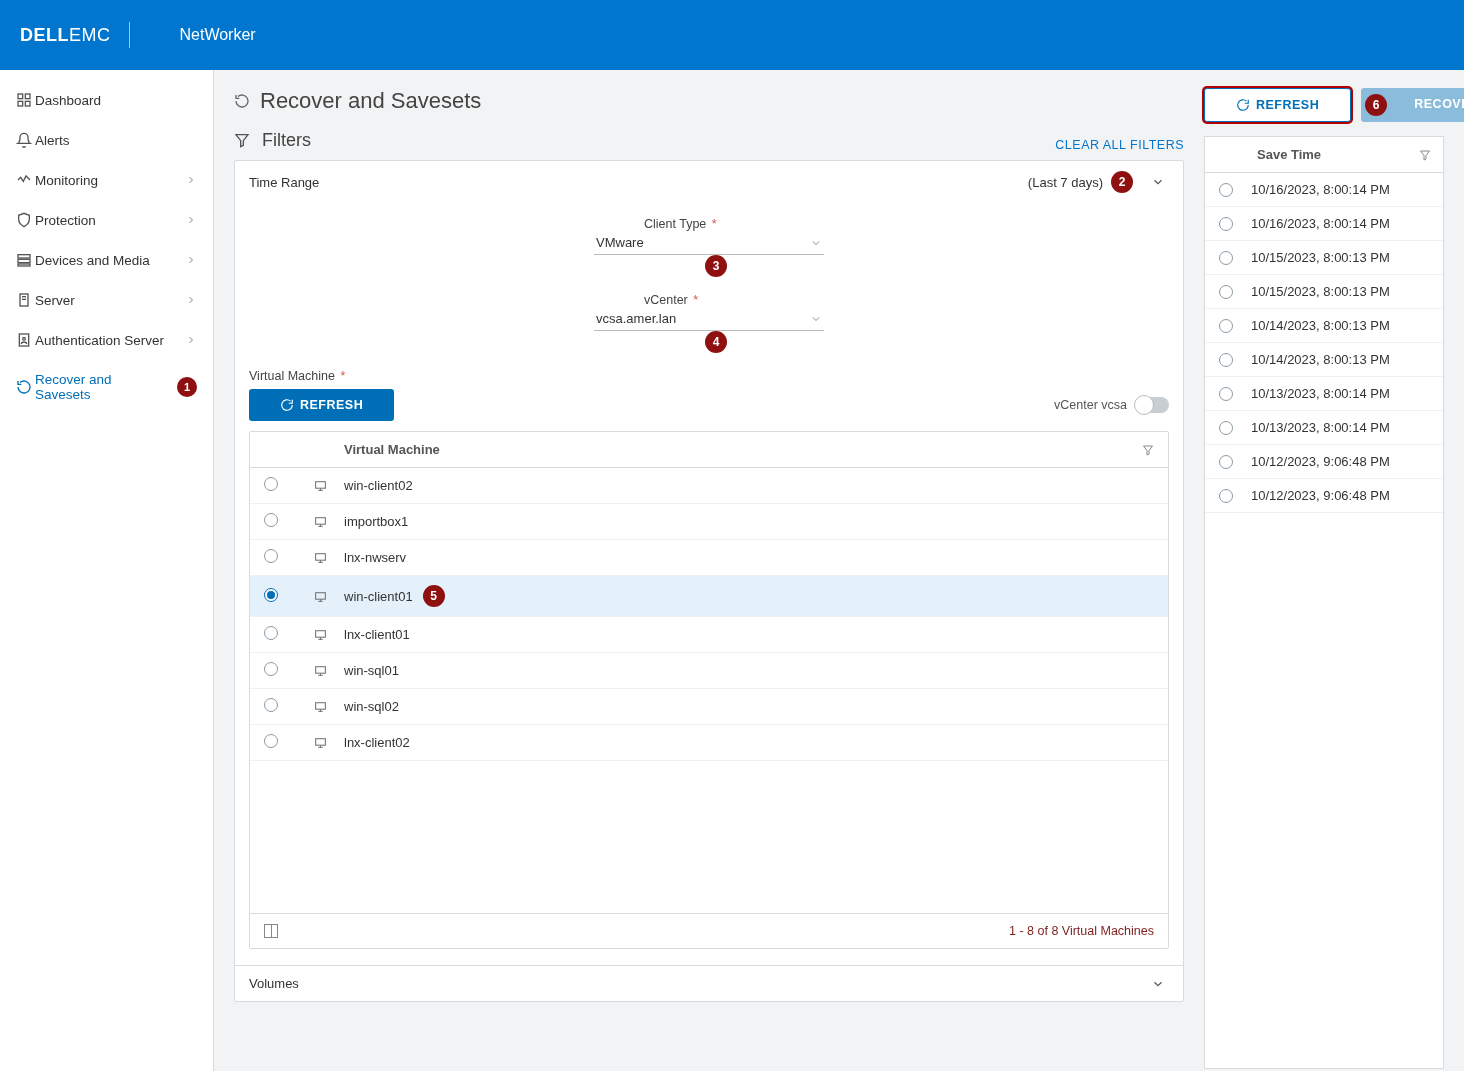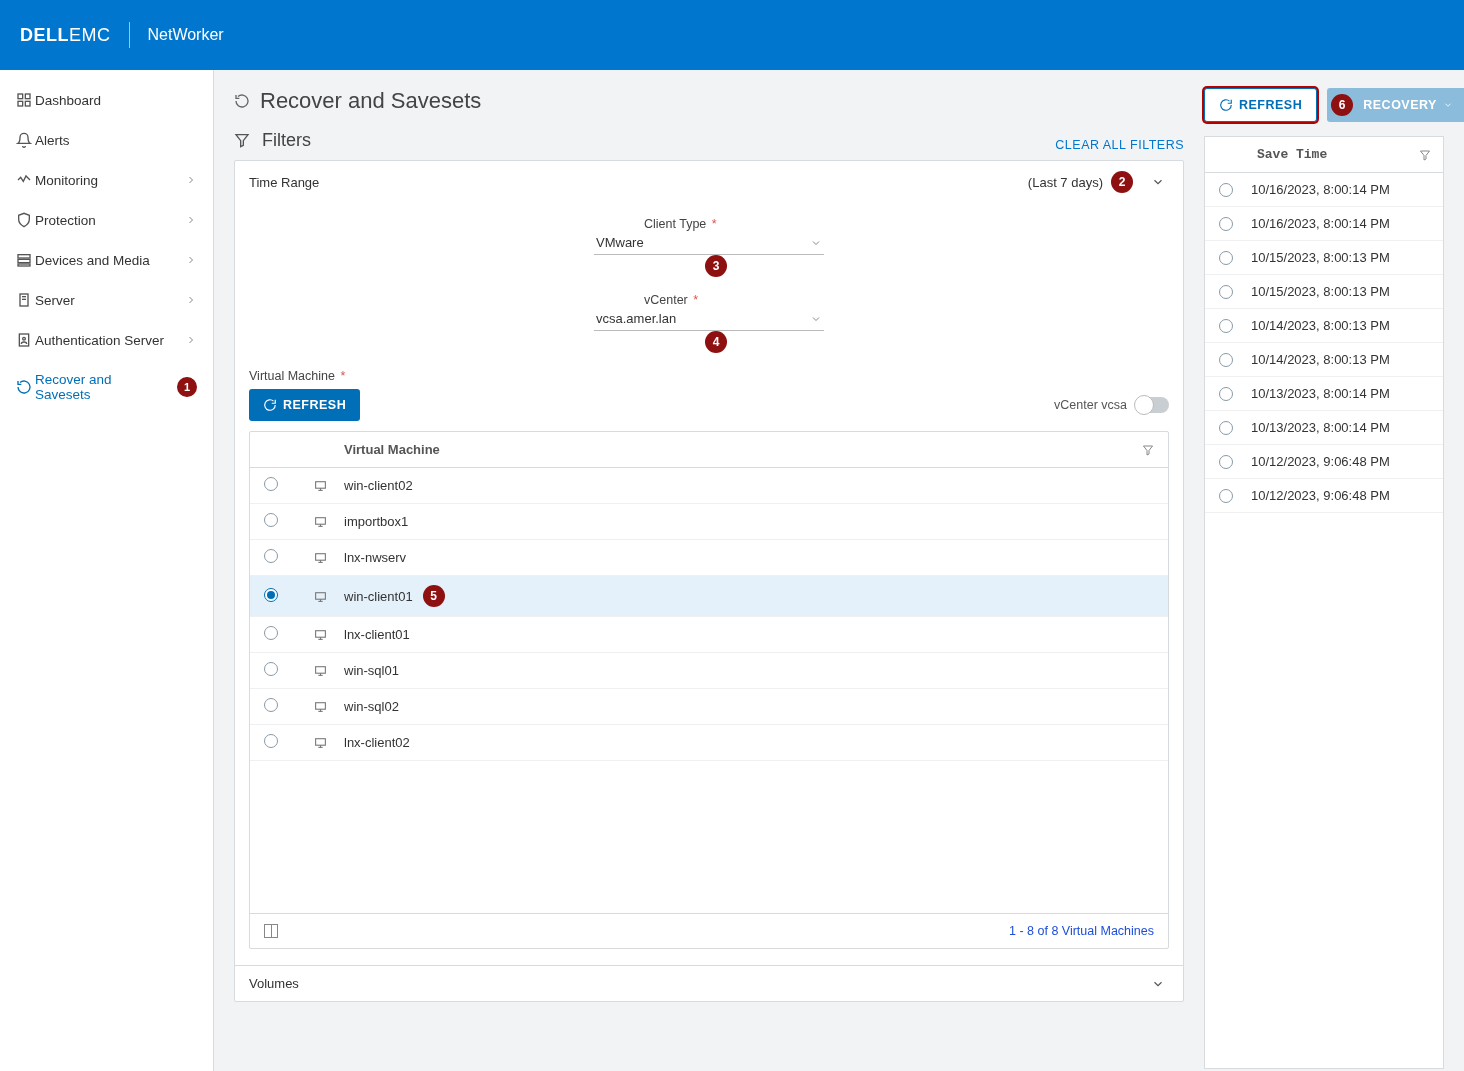--- a/index.html
+++ b/index.html
@@ -31,21 +31,21 @@
     background: var(--blue);
     color: #fff;
     display: flex;
     align-items: center;
     height: 70px;
     padding: 0 20px;
   }
   .brand { font-weight: 700; letter-spacing: .5px; font-size: 18px;}
   .brand em { font-style: normal; font-weight: 300; }
   .divider { width:1px; height:26px; background: rgba(255,255,255,.6); margin: 0 18px;}
-  .product { font-size: 16px; font-weight: 400;}
+  .product { font-size: 16px; font-weight: 400; margin-left: 32px;}
   
   .shell { display: flex; height: calc(100% - 54px); }
   .sidebar {
     width: 214px;
     background: #fff;
     border-right: 1px solid var(--border);
     padding-top: 10px;
   }
   .nav-item {
     display: flex; align-items: center;
@@ -96,22 +96,22 @@
   .form-row { display:flex; align-items:center; margin-bottom:16px;flex-direction:column;}
   .form-label { width:130px; font-size:12.5px; color:#444;}
   .req { color:#d9534f; margin-left:2px;}
   .select {
     width: 230px; border:none; border-bottom:1px solid #bbb;
     padding: 4px 2px; display:flex; align-items:center; justify-content:space-between;
     font-size:13px; color:#333; cursor:pointer;
   }
   .select .caret{ color:#888;}
   .btn {
-    display:inline-flex; align-items:center; gap:6px;
-    border:none; border-radius:3px; padding: 9px 14px;
+    display:inline-flex; align-items:flex-start; gap:6px;
+    border:none; border-radius:3px; padding: 9px 31px;
     font-weight:600; letter-spacing:.5px; font-size:12.5px; cursor:pointer;
   }
   .btn-primary { background: var(--accent-blue); color:#fff;}
   .btn-outline { background:#fff; color: var(--accent-blue); border:1px solid var(--accent-blue);}
   .btn-light { background:#8bbcdc; color:#fff; position:relative;}
   .vm-toolbar { display:flex; align-items:center; justify-content:space-between; margin:6px 0 10px;}
   .toggle { width:34px; height:16px; background:#c9ced2; border-radius:10px; position:relative; display:inline-block;}
   .toggle::after{content:""; position:absolute; width:18px; height:18px; background:#fff; border:1px solid #bbb; border-radius:50%; top:-2px; left:-1px;}
   .grid {
     border:1px solid var(--border); border-radius:2px; background:#fff;
@@ -129,32 +129,32 @@
     display:flex; align-items:center; padding:9px 14px;
     border-bottom:1px solid #eef0f2;
   }
   .grid-row.selected{ background: var(--row-selected);}
   .radio{ width:14px; height:14px; border:1.5px solid #8a9aa6; border-radius:50%; background:#fff; display:inline-block; position:relative;}
   .radio.checked{ border-color: var(--accent-blue);}
   .radio.checked::after{content:""; position:absolute; width:8px; height:8px; background:var(--accent-blue); border-radius:50%; top:2px; left:2px;}
   .vm-ic{ color:#777; font-size:12px;}
   .grid-footer{
     display:flex; align-items:center; justify-content:space-between;
-    padding:10px 14px; border-top:1px solid var(--border); font-size:12.5px; color:#1d4ed8;
+    padding:10px 14px; border-top:1px solid var(--border); font-size:12.5px; color:#7f1d1d;
   }
   .cols-ic{ width:14px; height:14px; border:1px solid #888; display:inline-block; position:relative;}
   .cols-ic::after{content:""; position:absolute; left:50%; top:0; bottom:0; width:1px; background:#888;}
   
   .main-right{ width:240px; display:flex; flex-direction:column;}
   .actions-row{ display:flex; gap:10px; margin-bottom:14px;}
   .btn-outline.highlight{ box-shadow: 0 0 0 2px #b30000;}
   .save-panel{ background:#fff; border:1px solid var(--border); flex:1;}
   .save-head{
     display:flex; align-items:center; padding:10px 12px;
-    border-bottom:1px solid var(--border); font-weight:600; color:#555;font-family:Liberation Mono, monospace;
+    border-bottom:1px solid var(--border); font-weight:600; color:#555;
   }
   .save-head .filter-ic{ margin-left:auto; color:#888;}
   .save-row{
     display:flex; align-items:center; gap:18px;
     padding:9px 14px; border-bottom:1px solid #eef0f2;
   }
   svg{display:block;}
 </style>
 </head>
 <body>

